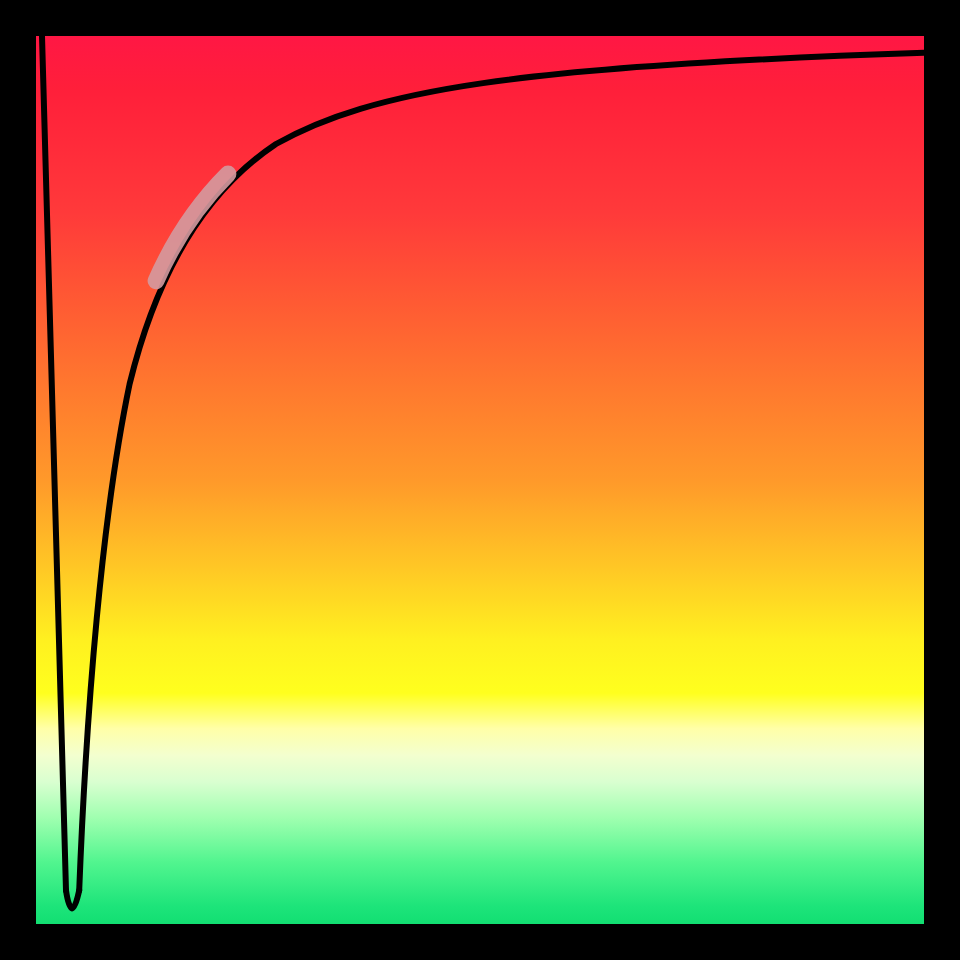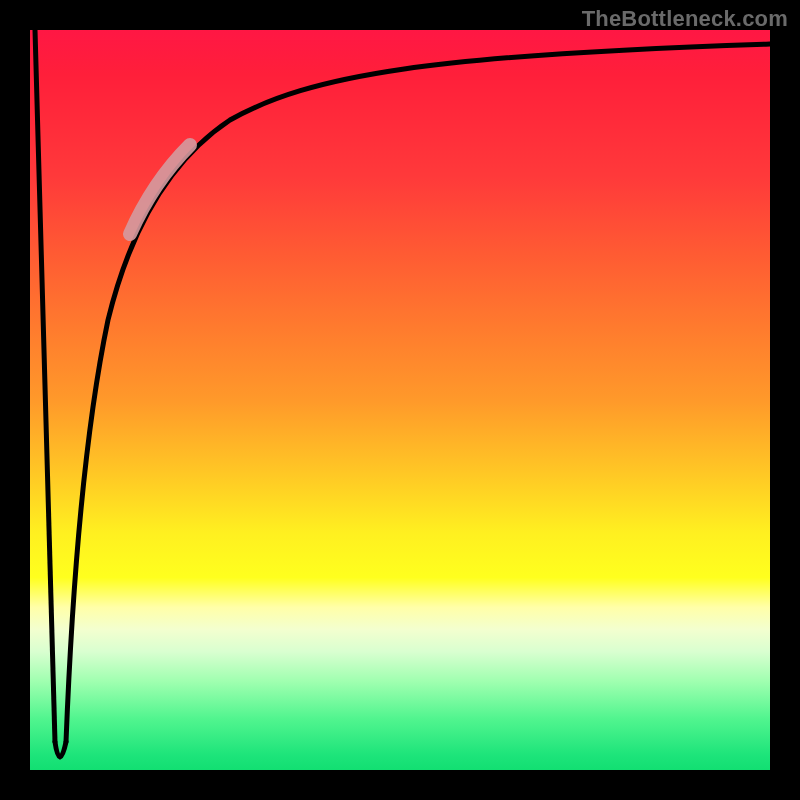--- a/index.html
+++ b/index.html
@@ -63,21 +63,20 @@
     width: 740px;
     height: 740px;
     z-index: 2;
     overflow: visible;
   }
 </style>
 </head>
 <body>
 
 <div class="outer">
-  <div class="watermark">TheBottleneck.com</div>
   <div class="plot"></div>
 
   <svg class="curve" viewBox="0 0 740 740" preserveAspectRatio="none">
 
     <path d="M 5 0 L 25 712" fill="none" stroke="#000" stroke-width="5" stroke-linecap="round"></path>
 
     <path d="M 25 712
              Q 27 726 30 727
              Q 33 726 36 712" fill="none" stroke="#000" stroke-width="5" stroke-linecap="round"></path>
 

